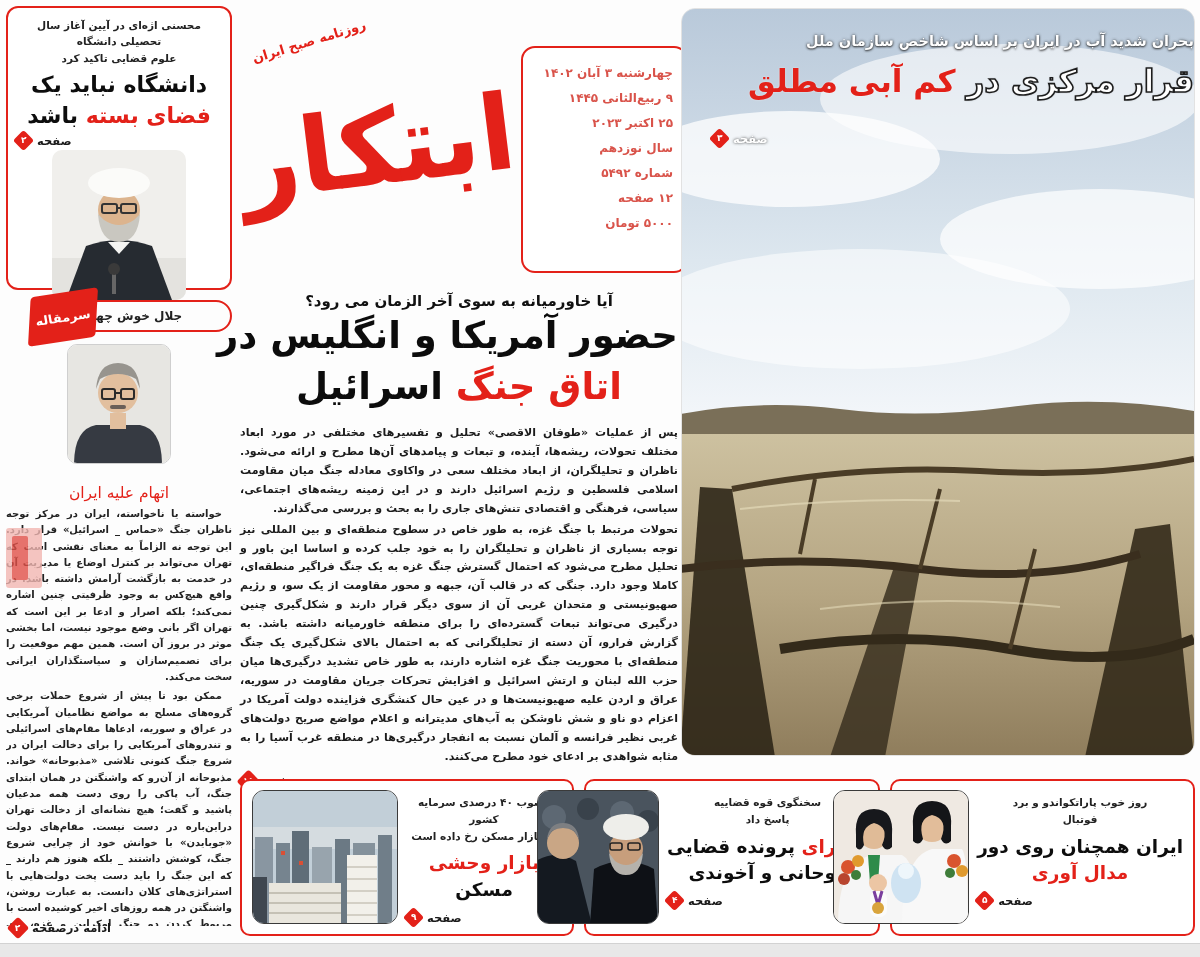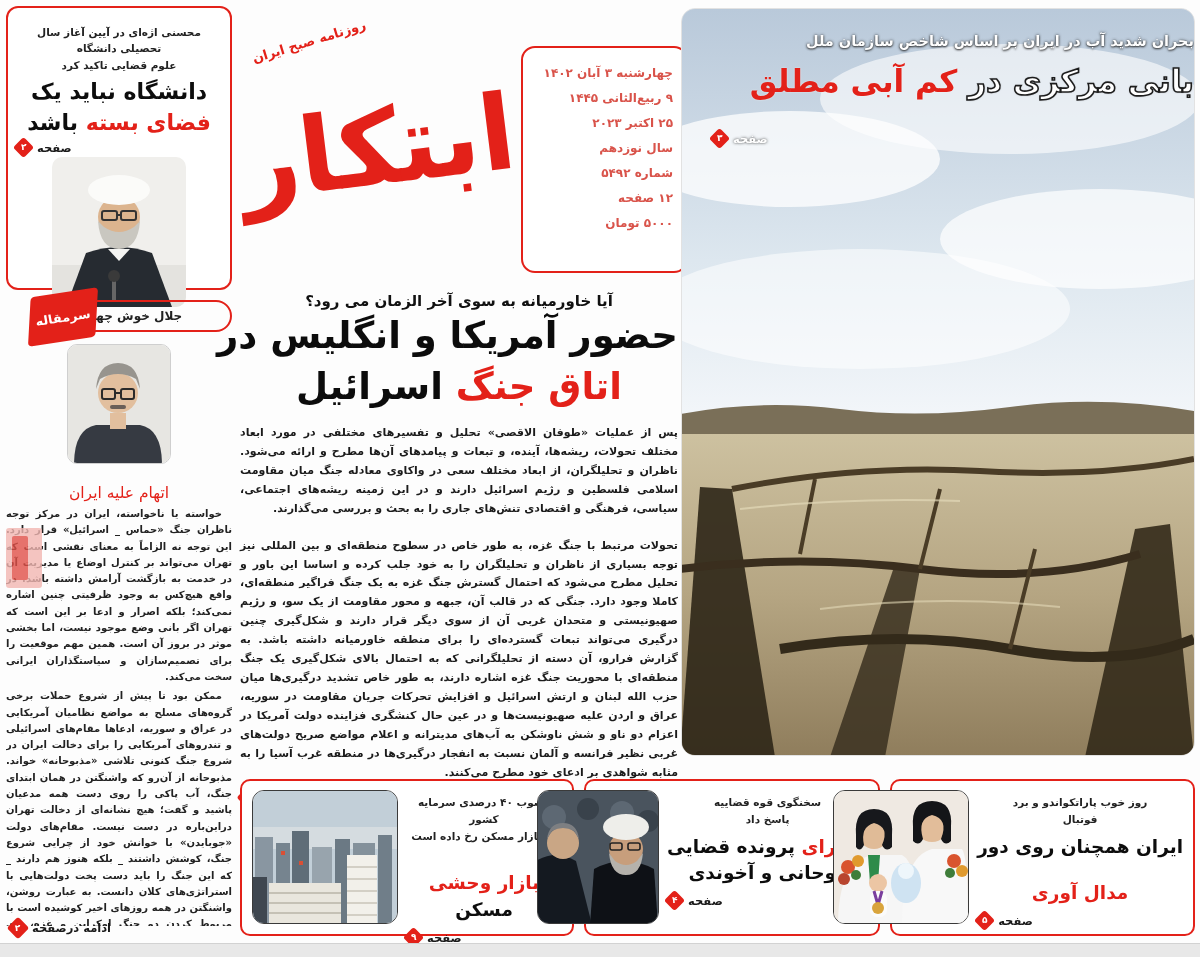--- a/index.html
+++ b/index.html
@@ -6,38 +6,38 @@
   html,body { background:#ffffff; }
   .page {
     position: relative;
     width: 1200px; height: 957px;
     margin: 0 auto;
     background: #fdfdfd;
     font-family: "DejaVu Sans", sans-serif;
     direction: rtl;
     overflow: hidden;
   }
-  .red { color: #e32119; margin-top: 20px; }
+  .red { color: #e32119; }
   .abs { position: absolute; }
 
   
   .badge-row { display: flex; align-items: center; gap: 6px; }
   .badge-label { font-size: 11.5px; font-weight: bold; color: #1a1a1a; }
   .diamond {
     width: 15px; height: 15px; background: #e32119; border-radius: 3px;
     transform: rotate(45deg); display: flex; align-items: center; justify-content: center;
     flex: 0 0 auto;
   }
   .diamond span { transform: rotate(-45deg); color: #fff; font-size: 9px; font-weight: bold; line-height: 1; }
 
   
   .box-topleft {
     left: 6px; top: 6px; width: 226px; height: 284px;
     border: 2px solid #e32119; border-radius: 12px;
-    padding: 16px 8px 0; text-align: center; background: #fff;
+    padding: 9px 8px 0; text-align: center; background: #fff;
   }
   .box-topleft .kicker { font-size: 10.5px; color: #222; line-height: 1.55; font-weight: bold; }
   .box-topleft .headline { margin-top: 4px; font-size: 22px; font-weight: bold; color: #0d0d0d; line-height: 1.4; letter-spacing: -0.5px; }
   .box-topleft .badge-row { margin-top: 2px; justify-content: flex-end; }
   .photo-cleric { width: 134px; height: 150px; margin: 2px auto 0; border-radius: 10px; overflow: hidden; }
 
   
   .logo-wrap { left: 238px; top: 14px; width: 278px; height: 268px; display:flex; align-items:center; justify-content:center; }
   .logo-text { font-size: 104px; font-weight: bold; color: #e32119; transform: rotate(-7deg); line-height: 1; letter-spacing: -4px; }
   .logo-subtitle { left: 250px; top: 34px; font-size: 13px; font-weight: bold; color: #e32119; transform: rotate(-17deg); }
@@ -61,21 +61,21 @@
   .water-headline .outline { color: #fff; -webkit-text-stroke: 1.6px #1d1d1d; text-shadow: 0 0 2px rgba(30,30,30,.55); }
   .water-headline .red { color: #e32119; text-shadow: 0 0 2px rgba(255,255,255,.6); }
   .water-badge { position: absolute; left: 30px; top: 122px; }
   .water-badge .badge-label { color:#fff; text-shadow: 0 0 3px rgba(40,40,40,.9); }
 
   
   .lead { left: 240px; top: 292px; width: 438px; display: flex; flex-direction: column; }
   .lead .kicker { text-align: center; font-size: 15px; font-weight: bold; color: #111; }
   .lead .h1 { text-align: center; font-size: 37px; font-weight: bold; color: #0c0c0c; line-height: 1.38; letter-spacing: -1.5px; white-space: nowrap; }
   .lead .body { margin-top: 12px; font-size: 11px; font-weight: bold; color: #1b1b1b; text-align: justify; line-height: 1.72; }
-  .lead .body p + p { margin-top: 18px; }
+  .lead .body p + p { margin-top: 2px; }
   .lead .continue { margin-top: 7px; display: flex; justify-content: flex-end; align-items: center; gap: 6px; }
   .lead .continue .badge-label { font-size: 12px; }
   .lead .continue .diamond { width: 17px; height: 17px; }
 
   
   .editorial { left: 6px; top: 300px; width: 226px; height: 638px; }
   .author-pill {
     position: relative; margin-left: 26px; height: 32px;
     border: 2px solid #e32119; border-radius: 18px;
     display: flex; align-items: center; justify-content: center;
@@ -199,21 +199,21 @@
       <path d="M52 480 Q180 455 300 462 T514 450" stroke="#4a3c26" stroke-width="6" fill="none"></path>
       <path d="M0 560 Q120 545 240 560 T460 545" stroke="#3a2e1e" stroke-width="8" fill="none"></path>
       <path d="M100 640 Q220 620 330 640 T514 630" stroke="#332a1a" stroke-width="10" fill="none"></path>
       <path d="M240 560 L260 480 M330 640 L355 540 M120 545 L135 470" stroke="#4a3c26" stroke-width="4" fill="none"></path>
       <path d="M60 500 Q170 488 280 492" stroke="#e3d8b8" stroke-width="2" fill="none" opacity="0.7"></path>
       <path d="M140 600 Q260 585 380 598" stroke="#e3d8b8" stroke-width="2" fill="none" opacity="0.6"></path>
     </svg>
     <div class="water-overlay">
       <div class="water-kicker">بحران شدید آب در ایران بر اساس شاخص سازمان ملل</div>
       <div class="water-headline">
-        <span class="outline">بانی مرکزی در</span>
+        <span class="outline">قرار مرکزی در</span>
         <span class="red">کم آبی مطلق</span>
       </div>
     </div>
     <div class="badge-row water-badge">
       <span class="badge-label">صفحه</span>
       <span class="diamond">
           <span>۳</span>
         </span>
     </div>
   </div>

